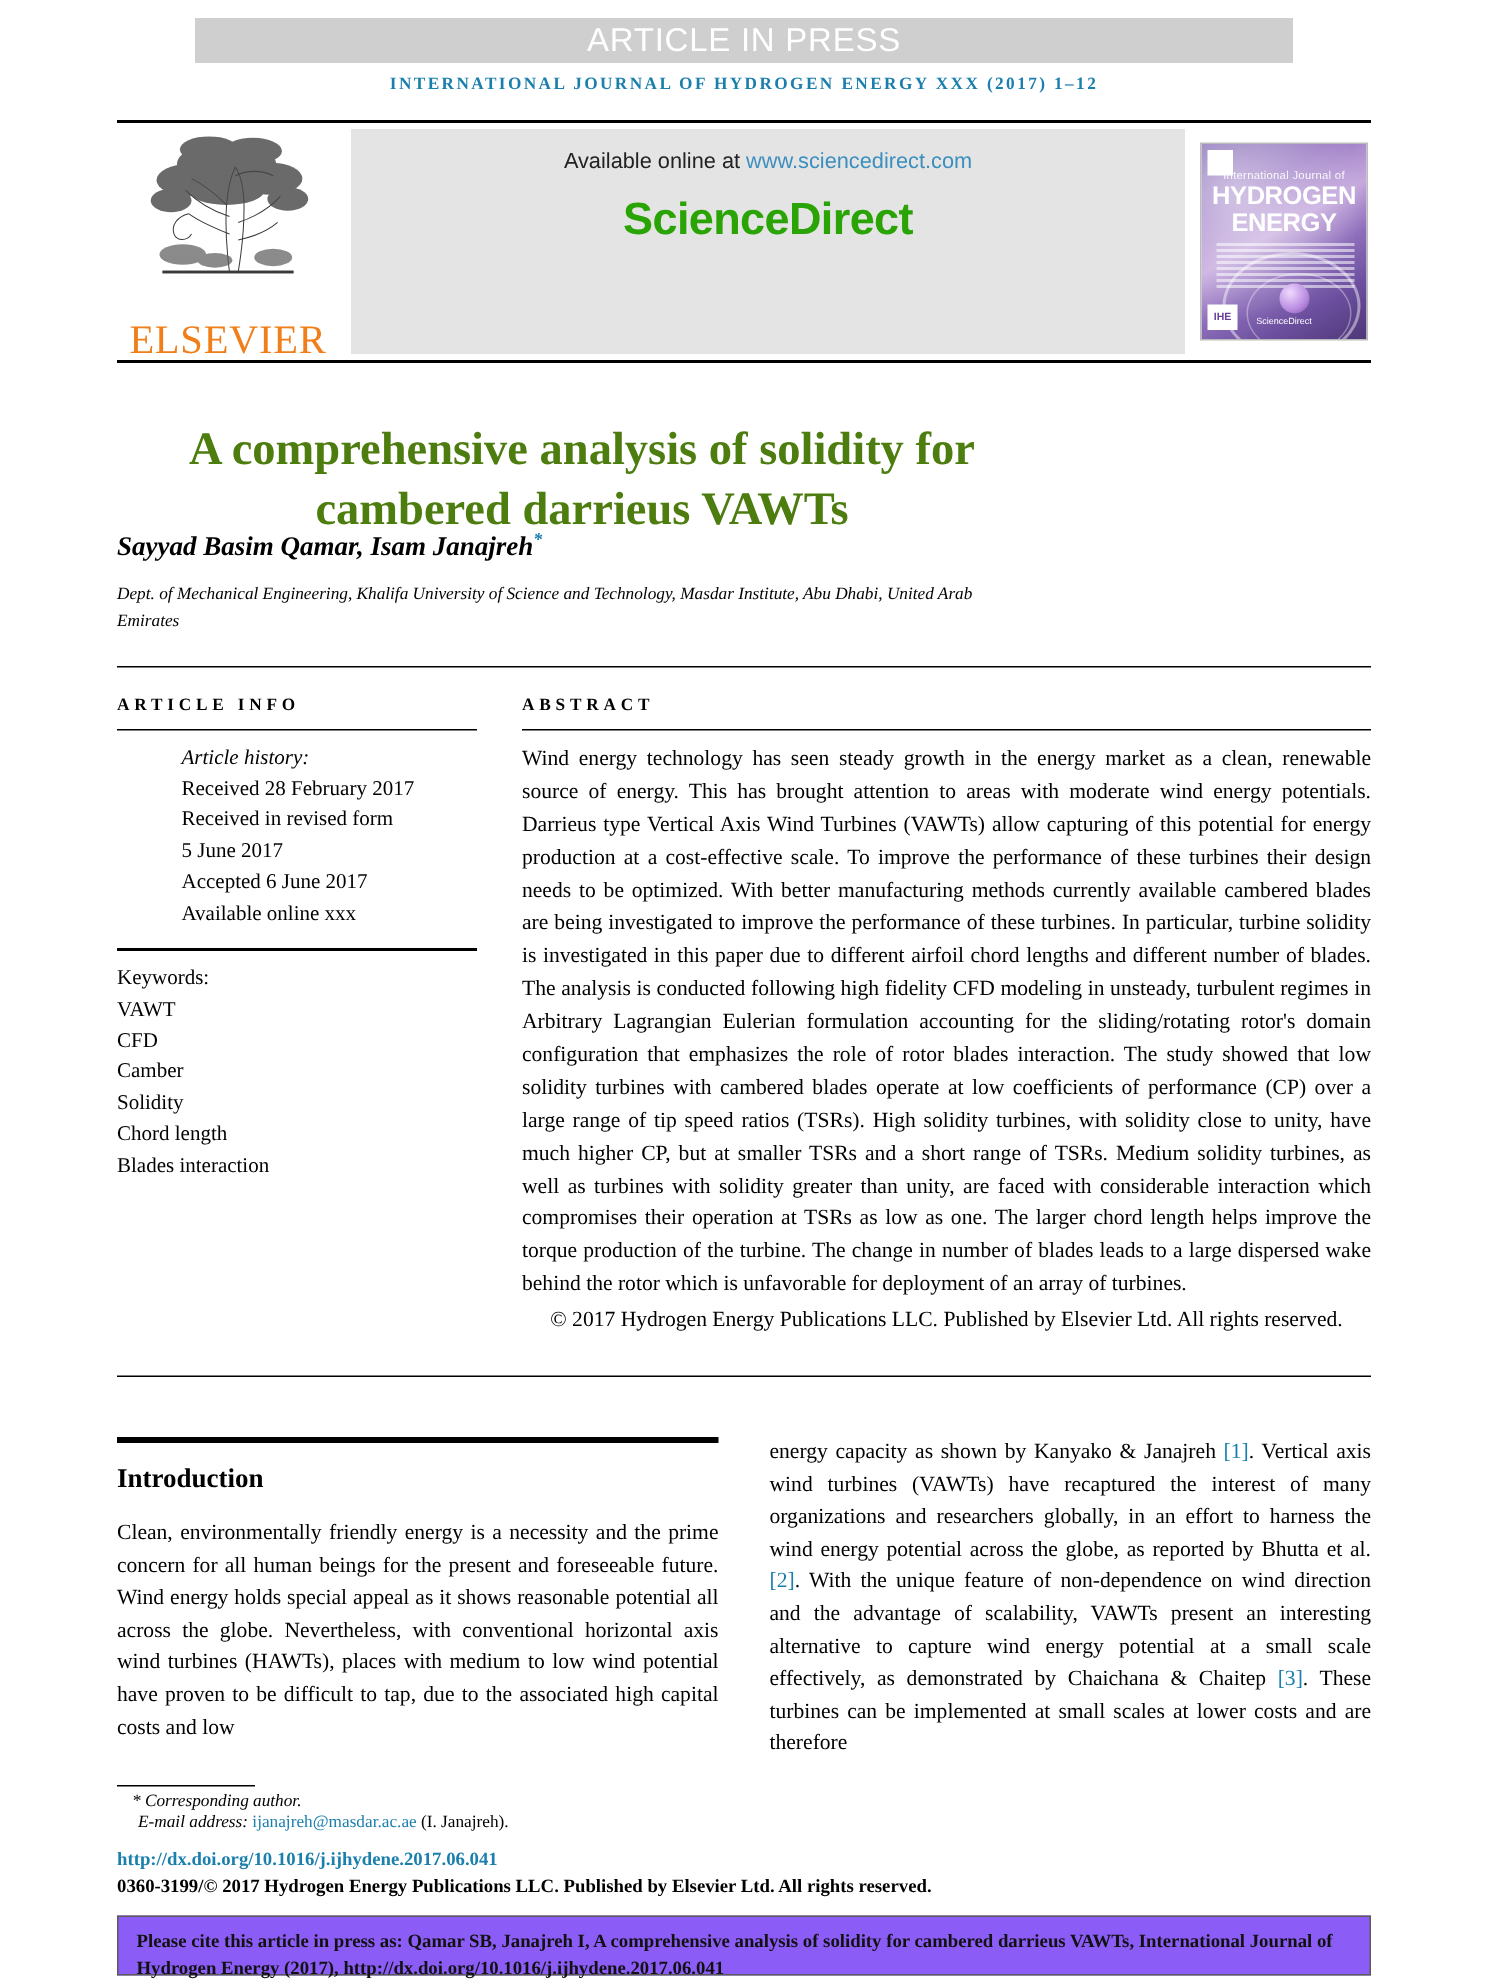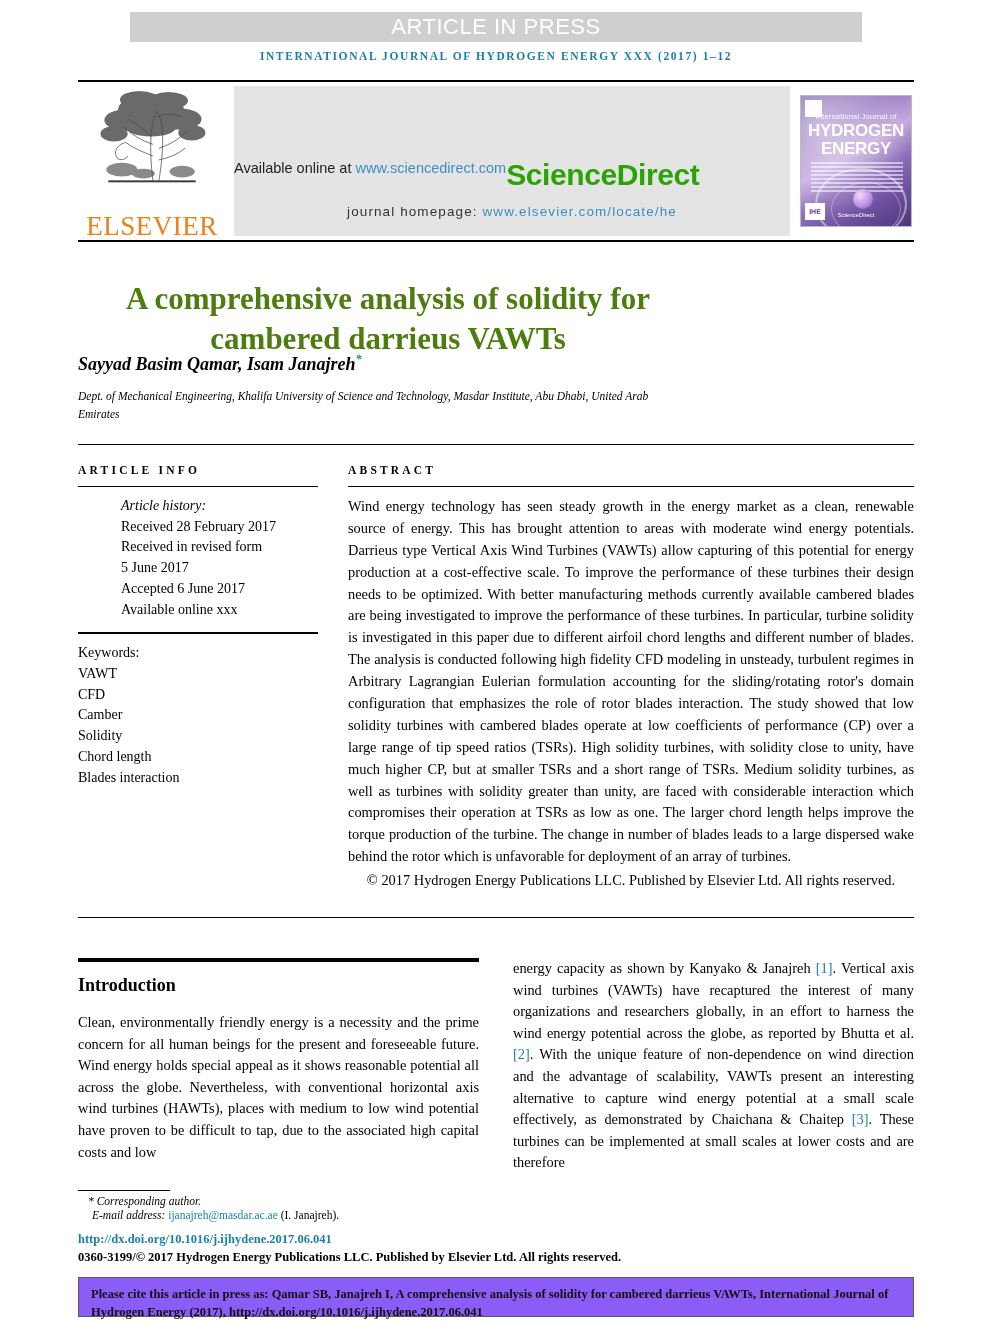--- a/index.html
+++ b/index.html
@@ -69,21 +69,21 @@
     letter-spacing:0.5px;
     line-height:1;
     margin-top:20px;
   }
 
   .sd-panel {
     flex:1 1 auto;
     background:#e4e4e4;
     margin:4px 6px 4px 8px;
     display:flex;
-    flex-direction:row;
+    flex-direction:column;
     align-items:center;
     justify-content:flex-start;
     padding-top:14px;
     position:relative;
   }
   .avail-line {
     font-family:"Liberation Sans", sans-serif;
     font-size:14.5px;
     color:#222;
   }
@@ -381,23 +381,20 @@
       <rect x="16" y="95" width="90" height="2" fill="#3a3a3a"></rect>
     </svg>
     <div class="elsevier-word">ELSEVIER</div>
   </div>
 
   <div class="sd-panel">
     <div class="avail-line">
       <span>Available online at </span><a href="#">www.sciencedirect.com</a>
     </div>
     <div class="sd-logo">ScienceDirect</div>
-    <div class="homepage-line">
-      <span>journal homepage: </span><a href="#">www.elsevier.com/locate/he</a>
-    </div>
   </div>
 
   <div class="cover-wrap">
     <div class="cover">
       <div class="glow"></div>
       <div class="badge-tl"></div>
       <div class="c-sub">International Journal of</div>
       <div class="c-t1">HYDROGEN</div>
       <div class="c-t2">ENERGY</div>
       <div class="c-lines">

